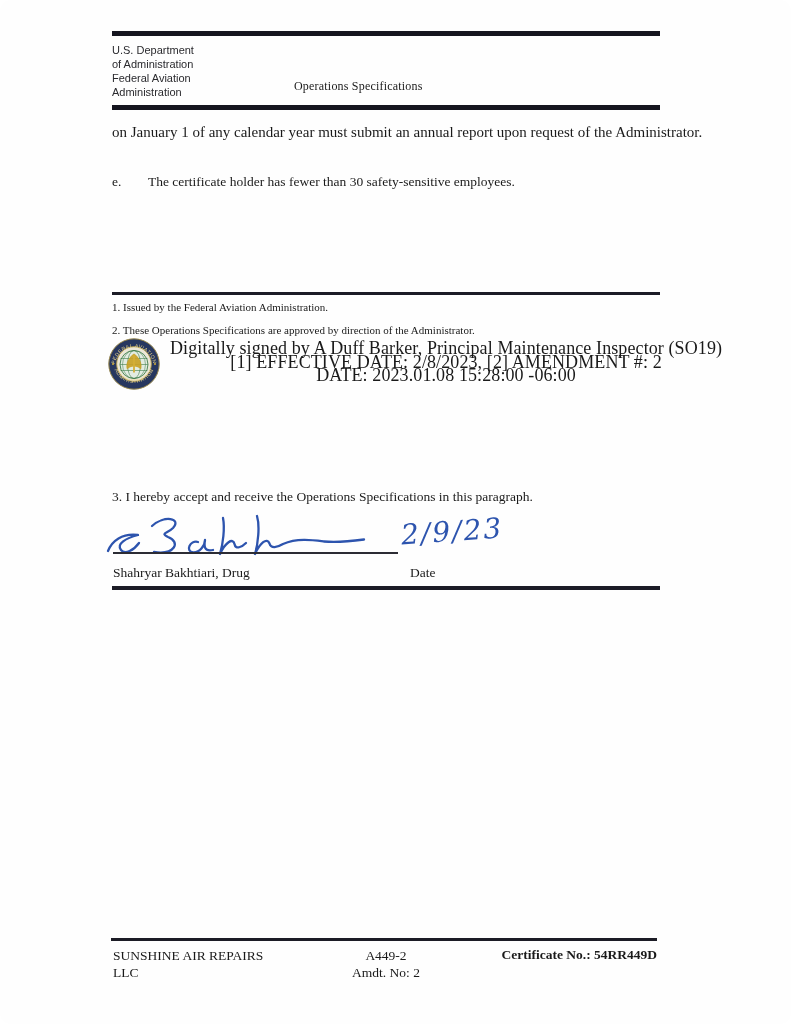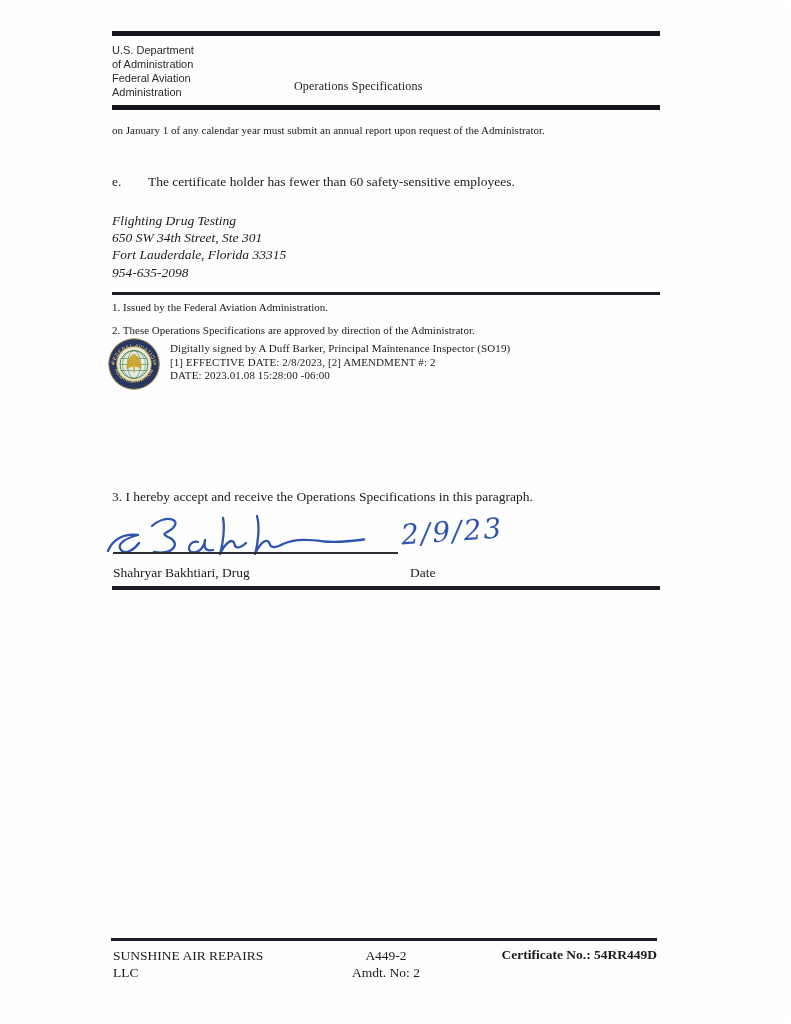--- a/index.html
+++ b/index.html
@@ -20,31 +20,31 @@
   .agency{
     left:112px;top:43px;
     font-family:"Liberation Sans", sans-serif;
     font-size:11px;line-height:14px;color:#2a2a2e;
   }
   .doc-title{
     left:294px;top:79px;
     font-size:12px;letter-spacing:0.2px;
   }
   
-  .para1{left:112px;top:124px;font-size:11px;}
+  .para1{left:112px;top:124px;font-size:15px;}
   .para-e{left:112px;top:174px;font-size:13.5px;}
   .para-e .e-label{display:inline-block;width:36px;}
   .address{
     left:112px;top:212px;
     font-size:13.5px;font-style:italic;line-height:17.2px;
   }
   .item{font-size:11px;}
   .digsig{
     left:170px;top:342px;
-    font-size:11px;line-height:13.6px;letter-spacing:0.1px;
+    font-size:18px;line-height:13.6px;letter-spacing:0.1px;text-align:center;
   }
   .sec3{left:112px;top:489px;font-size:13.5px;}
   .sig-scribble{left:106px;top:511px;}
   .sign-line{left:113px;top:552px;width:285px;height:1.6px;background:#2c2c34;}
   .hand-date{
     left:401px;top:515px;
     font-family:"DejaVu Serif", serif;
     font-style:italic;font-size:28px;
     color:#2d54ae;letter-spacing:2px;
     transform:rotate(-4deg);
@@ -70,29 +70,23 @@
     <div>Administration</div>
   </div>
 
   <div class="abs doc-title nowrap">Operations Specifications</div>
 
   <div class="bar" style="left:112px;top:105px;width:548px;height:5px;"></div>
 
   <div class="abs para1 nowrap">on January 1 of any calendar year must submit an annual report upon request of the Administrator.</div>
 
   <div class="abs para-e nowrap">
-    <span class="e-label">e.</span><span>The certificate holder has fewer than 60 safety-sensitive employees.</span>
+    <span class="e-label">e.</span><span>The certificate holder has fewer than 30 safety-sensitive employees.</span>
   </div>
 
-  <div class="abs address">
-    <div class="nowrap">Flighting Drug Testing</div>
-    <div class="nowrap">650 SW 34th Street, Ste 301</div>
-    <div class="nowrap">Fort Lauderdale, Florida 33315</div>
-    <div class="nowrap">954-635-2098</div>
-  </div>
 
   <div class="rule" style="left:112px;top:292px;width:548px;height:3px;"></div>
 
   <div class="abs item nowrap" style="left:112px;top:301px;">1. Issued by the Federal Aviation Administration.</div>
   <div class="abs item nowrap" style="left:112px;top:324px;">2. These Operations Specifications are approved by direction of the Administrator.</div>
 
   <div class="abs" style="left:108px;top:338px;width:52px;height:52px;">
     <svg width="52" height="52" viewBox="0 0 52 52">
       <defs>
         <path id="sealArcTop" d="M 6.5,29 A 19.5,19.5 0 0 1 45.5,29" fill="none"></path>

